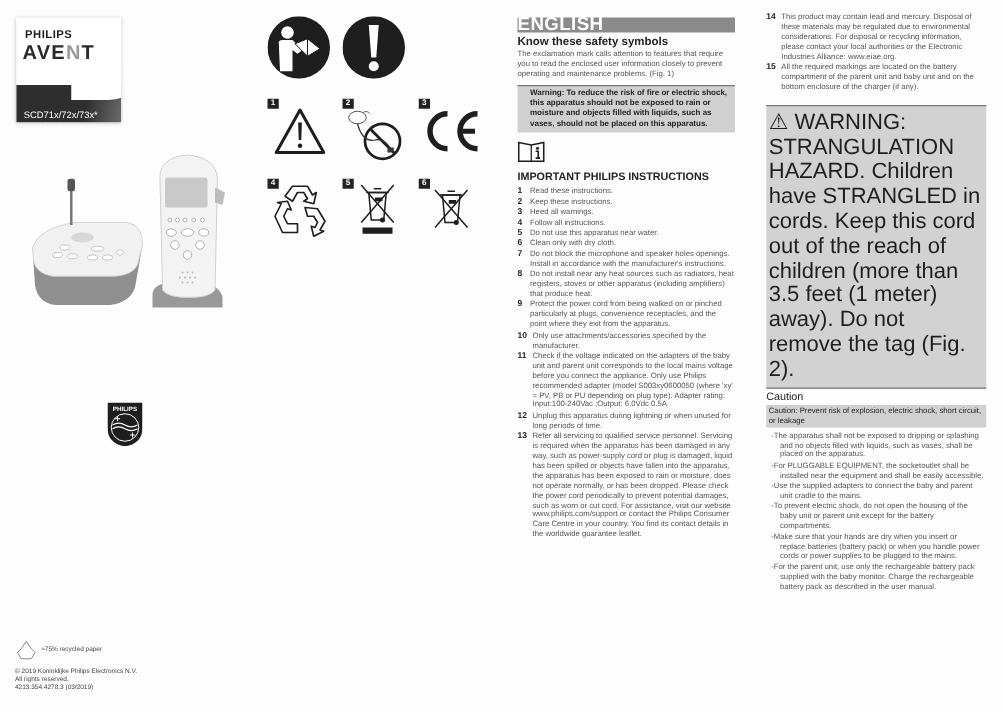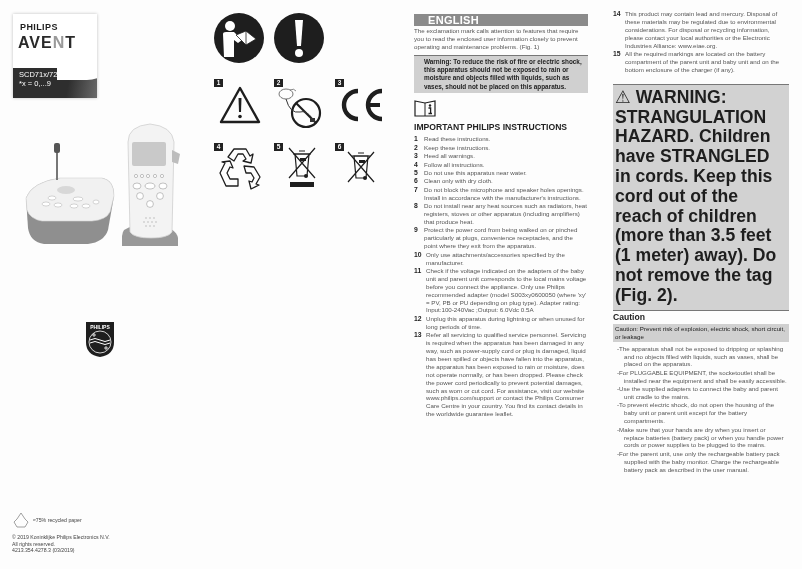--- a/index.html
+++ b/index.html
@@ -8,54 +8,54 @@
 
   
   .logo-box { position: absolute; left: 13px; top: 14px; width: 84px; height: 84px; background: #fff;
     box-shadow: 0 0 3px rgba(0,0,0,0.25); overflow: hidden; }
   .logo-box .philips { position: absolute; left: 7px; top: 8px; font-weight: 700; font-size: 9px; letter-spacing: 0.4px; color: #1e1e1e; }
   .logo-box .avent { position: absolute; left: 5px; top: 20px; font-weight: 700; font-size: 16px; letter-spacing: 1px; color: #2a2a2a; }
   .logo-box .avent .lt { color: #9a9a9a; }
   .logo-box .model-band { position: absolute; left: 0; top: 54px; width: 84px; height: 30px;
     background: linear-gradient(100deg, #2e2e2e 0%, #2e2e2e 65%, #6a6a6a 100%); }
   .logo-box .curve { position: absolute; right: -20px; top: 36px; width: 60px; height: 30px; background: #fff; border-radius: 0 0 30px 0; }
-  .logo-box .model { position: absolute; left: 6px; top: 56px; color: #fff; font-size: 7.5px; line-height: 9px; }
+  .logo-box .model { position: absolute; left: 6px; top: 73px; color: #fff; font-size: 7.5px; line-height: 9px; }
 
   .product { position: absolute; left: 10px; top: 120px; width: 192px; height: 138px; }
 
   .shield { position: absolute; left: 86px; top: 322px; width: 28px; height: 35px; }
 
   .footer { position: absolute; left: 12px; top: 512px; font-size: 5.2px; color: #444; line-height: 6.5px; }
   .footer .recycle-row { display: flex; align-items: center; gap: 3px; margin-bottom: 6px; }
   .footer .recycle-row svg { width: 18px; height: 16px; }
 
   
   .sym { position: absolute; }
   .fig-num { position: absolute; width: 9px; height: 8px; background: #222; color: #fff; font-size: 6.5px; font-weight: 700; text-align: center; line-height: 8px; }
 
   
   .col { position: absolute; font-size: 6.2px; line-height: 7.9px; color: #555; }
   .col-1 { left: 414px; top: 14px; width: 174px; }
   .col-2 { left: 613px; top: 10px; width: 174px; }
 
-  .lang-bar { background: #8b8b8b; color: #fff; font-weight: 700; font-size: 11px; height: 12px; line-height: 12px; padding-left: 14px; letter-spacing: 0.3px; }
+  .lang-bar { background: #8b8b8b; color: #fff; font-weight: 700; font-size: 15px; height: 12px; line-height: 12px; padding-left: 0; letter-spacing: 0.3px; }
   .h2 { font-weight: 700; color: #222; font-size: 9.2px; line-height: 11px; margin-top: 2px; }
   .para { margin-top: 1px; }
   .warn-box { background: #d0d0d0; border-top: 1px solid #777; color: #222; font-weight: 700; font-size: 6.4px; line-height: 8.3px; padding: 2px 4px 2px 10px; margin-top: 4px; }
   .info-icon { margin-top: 6px; width: 22px; height: 18px; }
   .h3 { font-weight: 700; color: #222; font-size: 8.6px; line-height: 8.6px; margin-top: 4px; }
   .list { margin-top: 4px; }
   .li { display: flex; margin-bottom: 0.5px; }
   .li .n { flex: 0 0 10px; font-weight: 700; color: #222; font-size: 6.8px; }
   .li .n.w { flex-basis: 12px; }
   .li .t { flex: 1; }
 
-  .big-warn { background: #d2d2d2; border-top: 1px solid #777; border-bottom: 1px solid #777; color: #1e1e1e; font-weight: 700;
+  .big-warn { background: #d2d2d2; border-top: 1px solid #777; border-bottom: 1px solid #777; color: #1e1e1e; font-weight: 400;
     font-size: 17.6px; line-height: 19.8px; padding: 3px 2px 4px 2px; margin-top: 10px; width: 176px; }
-  .caution-h { font-weight: 700; color: #222; font-size: 8.6px; margin-top: 3px; }
+  .caution-h { font-weight: 400; color: #222; font-size: 8.6px; margin-top: 3px; }
   .caution-bar { background: #d0d0d0; color: #222; font-size: 6.2px; line-height: 7.6px; padding: 1px 2px; margin-top: 3px; width: 176px; }
   .dash-list { margin-top: 3px; padding-left: 4px; }
   .dash-list .d { padding-left: 7px; text-indent: -7px; margin-bottom: 0.5px; }
 </style>
 </head>
 <body>
 
 <div class="logo-box">
   <div class="philips">PHILIPS</div>
   <div class="avent"><span>AVE</span><span class="lt">N</span><span>T</span></div>
@@ -198,20 +198,21 @@
 <svg class="sym" style="left:346px;top:150px;width:30px;height:34px" viewBox="0 0 30 34">
   <path d="M8 6 H22 L20 28 H10 Z" fill="none" stroke="#1e1e1e" stroke-width="1.2"></path>
   <path d="M6 6 H24 M12 3 H18" stroke="#1e1e1e" stroke-width="1.2"></path>
   <rect x="13" y="10" width="6" height="3" fill="#1e1e1e"></rect>
   <circle cx="19" cy="28" r="2" fill="#1e1e1e"></circle>
   <path d="M2 2 L28 32 M28 2 L2 32" stroke="#1e1e1e" stroke-width="1.2"></path>
 </svg>
 
 <div class="col col-1">
   <div class="lang-bar">ENGLISH</div>
+  <div class="h2">Know these safety symbols</div>
   <div class="para">The exclamation mark calls attention to features that require you to read the enclosed user information closely to prevent operating and maintenance problems. (Fig. 1)</div>
   <div class="warn-box">Warning: To reduce the risk of fire or electric shock, this apparatus should not be exposed to rain or moisture and objects filled with liquids, such as vases, should not be placed on this apparatus.</div>
   <svg class="info-icon" viewBox="0 0 22 18">
     <path d="M1 2 L11 4 L21 2 L21 17 L11 17 L1 17 Z" fill="none" stroke="#1e1e1e" stroke-width="1.2"></path>
     <path d="M11 4 V17" stroke="#1e1e1e" stroke-width="1"></path>
     <circle cx="16" cy="6.5" r="1.2" fill="#1e1e1e"></circle>
     <path d="M14.5 9 H16.6 V14.5 H18 M14.5 14.5 H16.6" stroke="#1e1e1e" stroke-width="1.3" fill="none"></path>
   </svg>
   <div class="h3">IMPORTANT PHILIPS INSTRUCTIONS</div>
   <div class="list">

